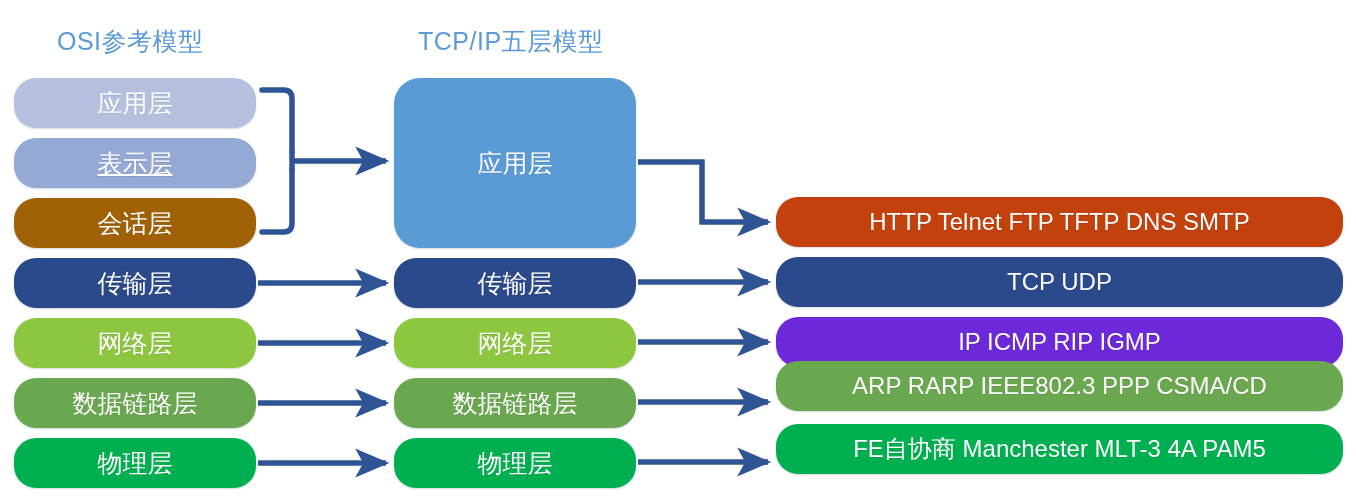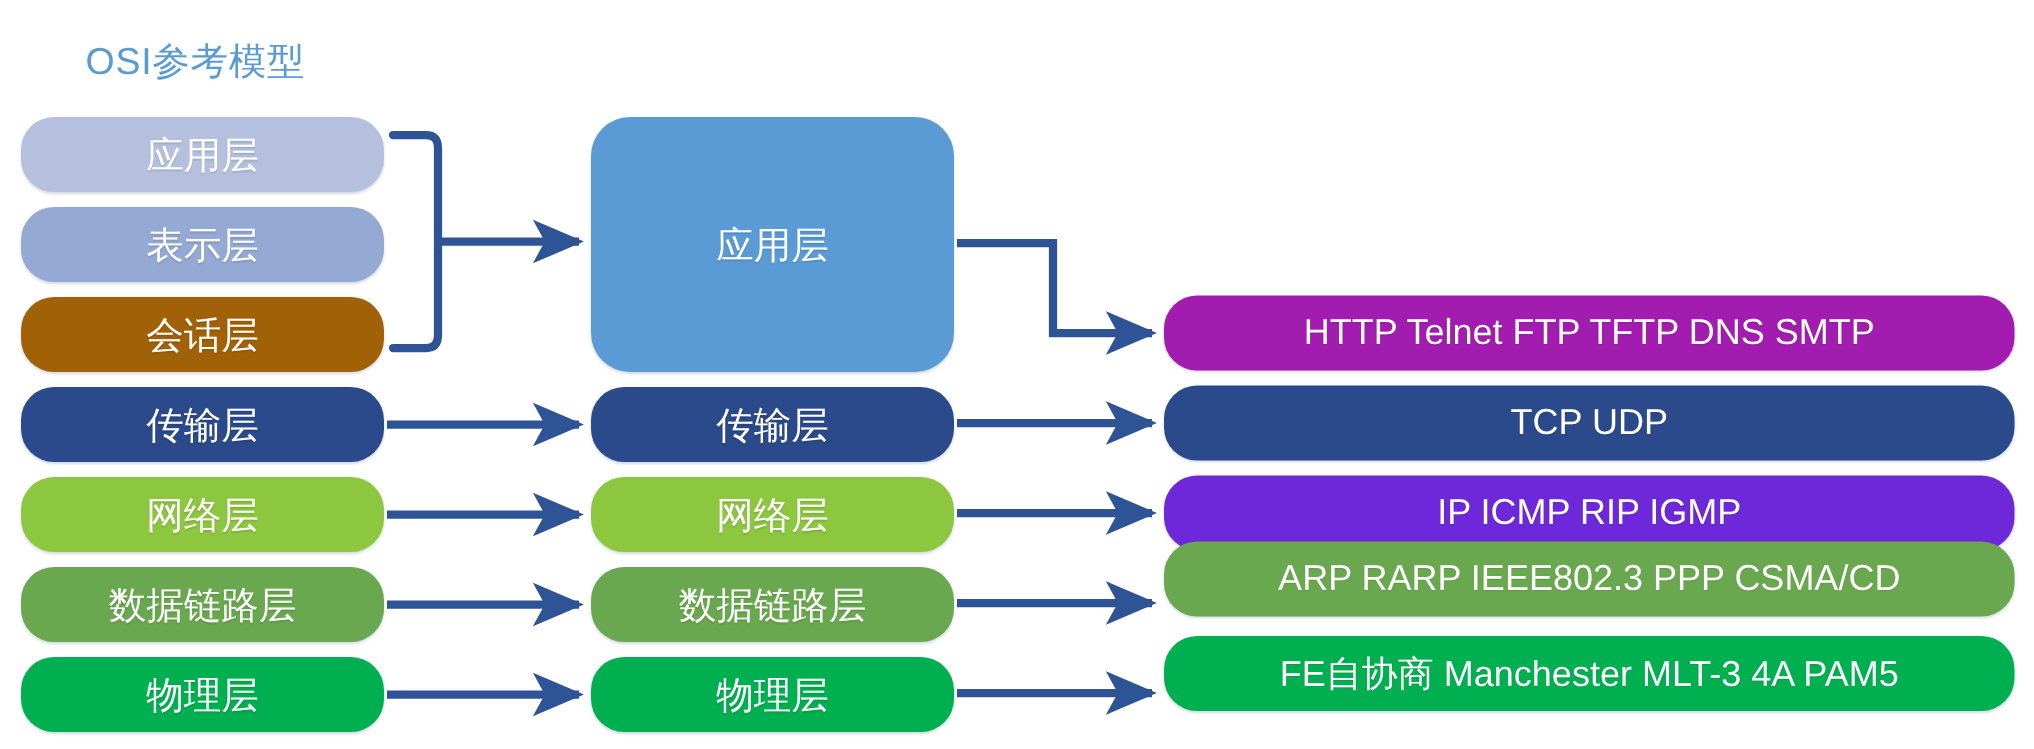--- a/index.html
+++ b/index.html
@@ -78,24 +78,25 @@
     pointer-events: none;
   }
 </style>
 </head>
 <body>
 
 <div id="canvas">
 
   <div class="col-title" id="title-osi">OSI参考模型</div>
 
+  <div class="col-title" id="title-tcp">TCP/IP五层模型</div>
 
   <div class="box osi-box" style="top:78px;  background:#b4c0dd;">应用层</div>
 
-  <div class="box osi-box" style="top:138px; background:#94a9d3;">表示层</div>
+  <div class="box osi-box" style="top:138px; background:#94a9d3;text-decoration:underline;">表示层</div>
 
   <div class="box osi-box" style="top:198px; background:#a16207;">会话层</div>
 
   <div class="box osi-box" style="top:258px; background:#2b4a8b;">传输层</div>
 
   <div class="box osi-box" style="top:318px; background:#8dc63f;">网络层</div>
 
   <div class="box osi-box" style="top:378px; background:#6aa84f;">数据链路层</div>
 
   <div class="box osi-box" style="top:438px; background:#00b050;">物理层</div>
@@ -103,21 +104,21 @@
   <div class="box tcp-box tall" style="top:78px; height:170px; background:#5b9bd5;">应用层</div>
 
   <div class="box tcp-box" style="top:258px; background:#2b4a8b;">传输层</div>
 
   <div class="box tcp-box" style="top:318px; background:#8dc63f;">网络层</div>
 
   <div class="box tcp-box" style="top:378px; background:#6aa84f;">数据链路层</div>
 
   <div class="box tcp-box" style="top:438px; background:#00b050;">物理层</div>
 
-  <div class="box proto-box" style="top:197px; background:#a21caf;">HTTP Telnet FTP TFTP DNS SMTP</div>
+  <div class="box proto-box" style="top:197px; background:#c2410c;">HTTP Telnet FTP TFTP DNS SMTP</div>
 
   <div class="box proto-box" style="top:257px; background:#2b4a8b;text-align:right;">TCP      UDP</div>
 
   <div class="box proto-box" style="top:317px; background:#6d28d9;">IP ICMP RIP IGMP</div>
 
   <div class="box proto-box" style="top:361px; background:#6aa84f;">ARP RARP IEEE802.3 PPP CSMA/CD</div>
 
   <div class="box proto-box" style="top:424px; background:#00b050;">FE自协商 Manchester MLT-3 4A PAM5</div>
 
   <svg id="wires" viewBox="0 0 1356 499">

